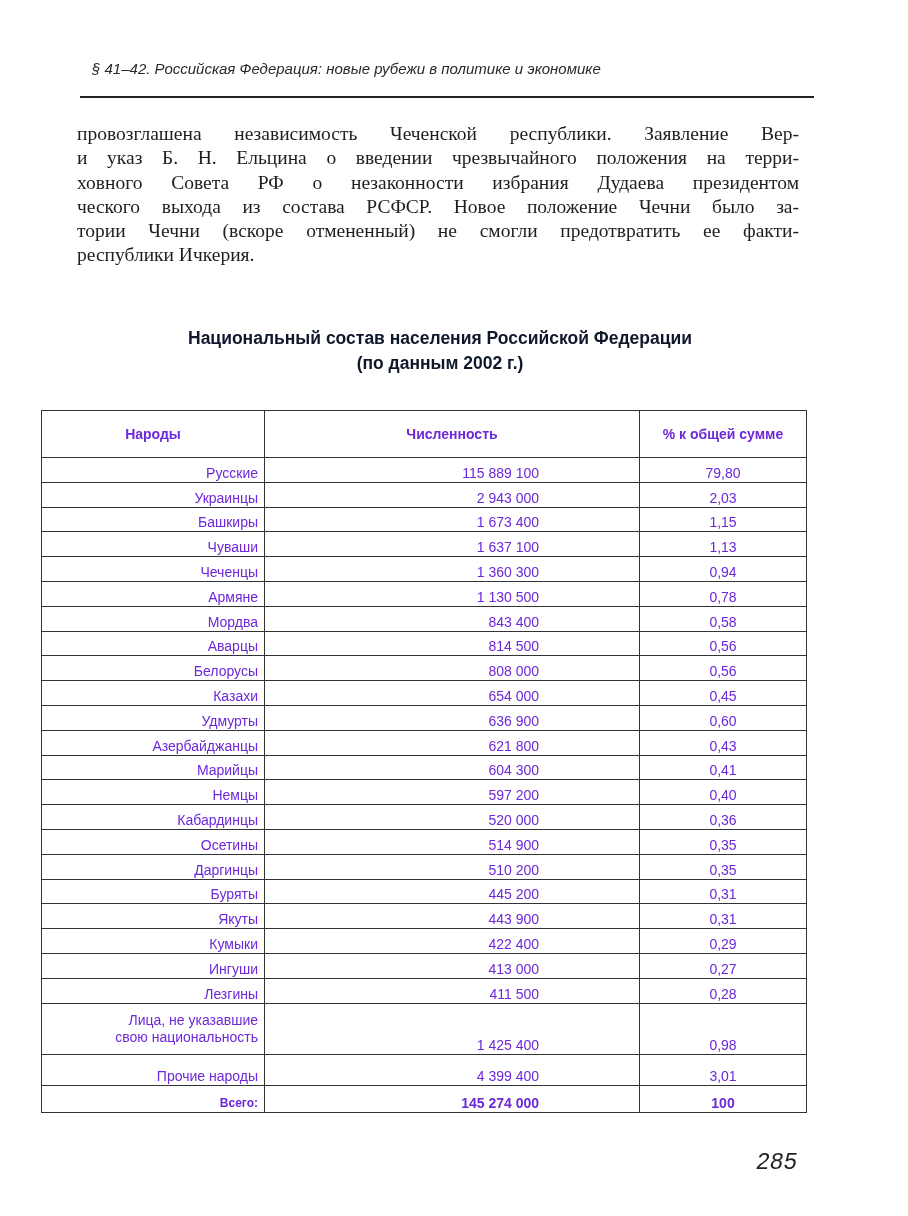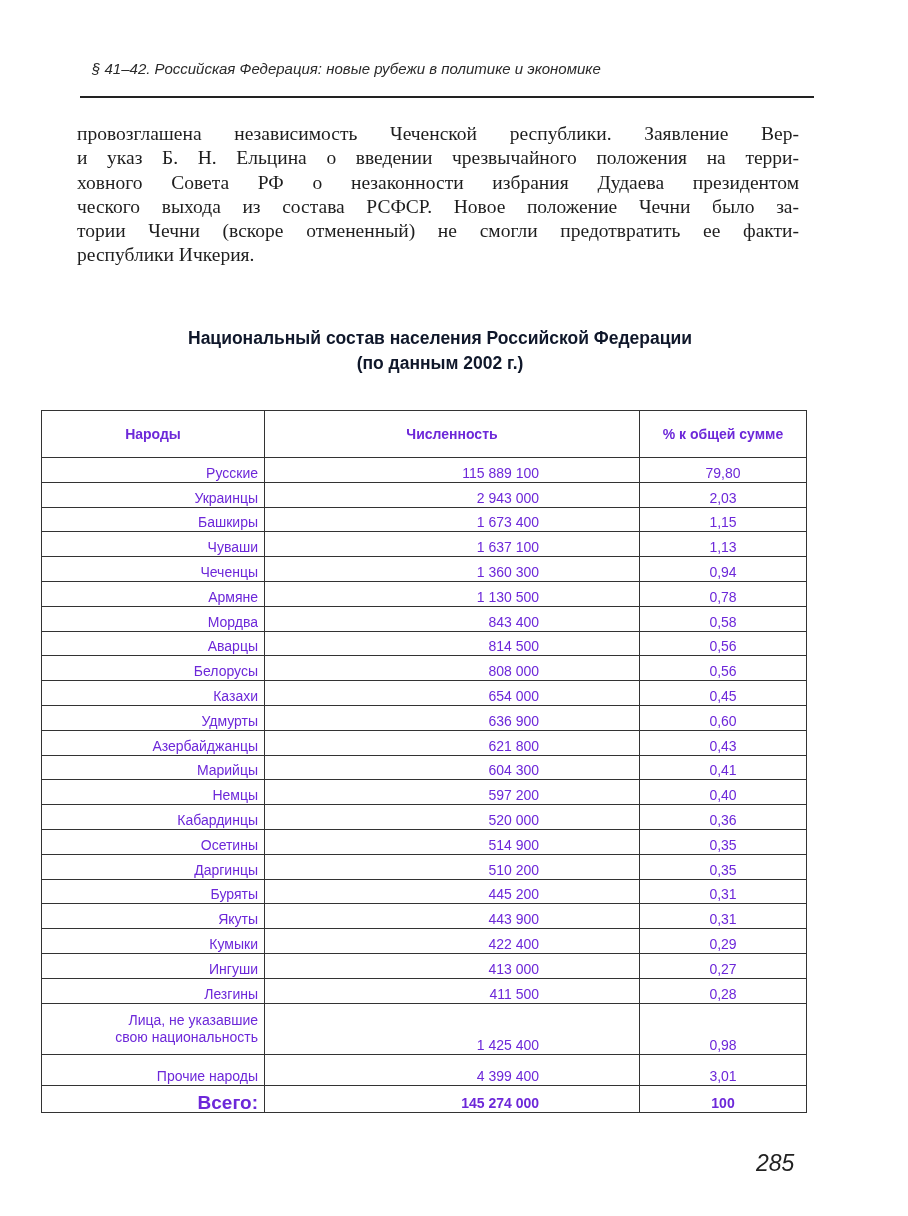--- a/index.html
+++ b/index.html
@@ -36,25 +36,25 @@
   table.pop th {
     height: 46px; font-weight: bold; font-size: 14px; text-align: center; vertical-align: middle;
   }
   table.pop td { height: 23.8px; line-height: 18px; vertical-align: bottom; }
   table.pop td.name { text-align: right; width: 210px; }
   table.pop td.count { width: 268px; text-align: right; padding-right: 100px; }
   table.pop td.pct { text-align: center; }
   table.pop tr.tall td { height: 50px; }
   table.pop tr.tall td.name { vertical-align: middle; line-height: 17px; }
   table.pop tr.total td { font-weight: bold; height: 26px; }
-  table.pop tr.total td.name { font-size: 19px; }
+  table.pop tr.total td.name { font-size: 12px; }
   table.pop { border: 1.5px solid #222; }
   .page-number {
     position: absolute; left: 756px; top: 1150px;
-    font-family: Liberation Sans, sans-serif; font-style: italic; font-size: 23px; color: #222;
+    font-family: Liberation Mono, monospace; font-style: italic; font-size: 23px; color: #222;
   }
 </style>
 </head>
 <body>
 
 <div class="running-head">§ 41–42. Российская Федерация: новые рубежи в политике и экономике</div>
 <div class="head-rule"></div>
 
 <div class="body-text">
   <span class="line">провозглашена независимость Чеченской республики. Заявление Вер-</span>

